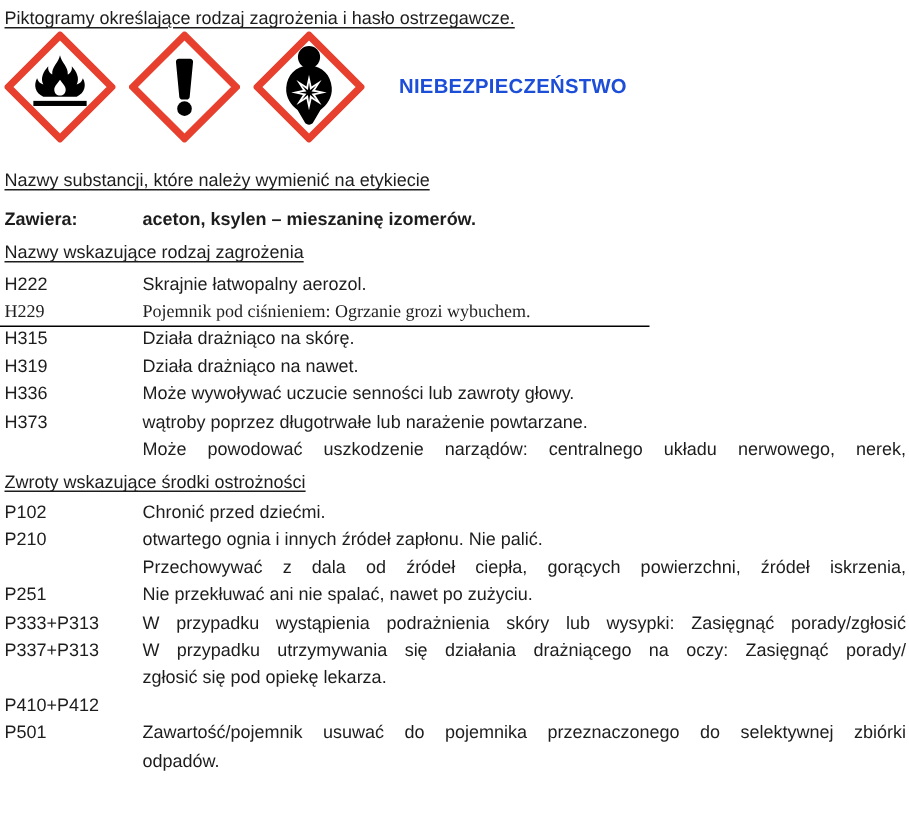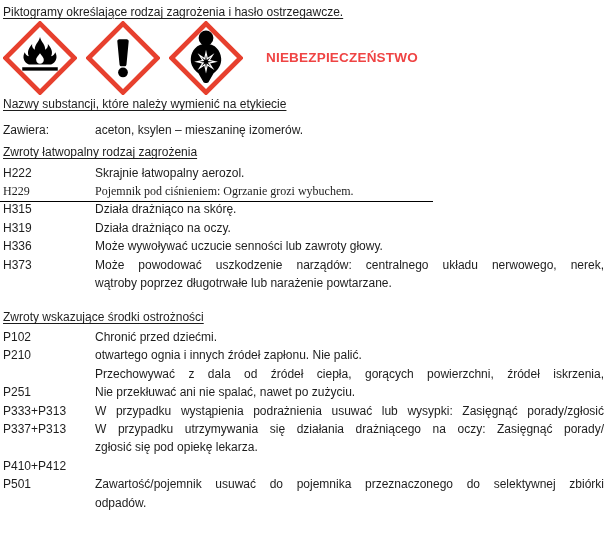--- a/index.html
+++ b/index.html
@@ -18,26 +18,26 @@
     text-decoration:underline;
     text-underline-offset:2px;
   }
   .picto-row {
     height:74px;
     display:flex; align-items:center; gap:9px;
   }
   .ghs { width:74px; height:74px; flex:0 0 74px; display:block; }
   .signal {
     font-weight:700; font-size:13.5px; letter-spacing:.2px;
-    margin-left:14px; color:#ef4444;
+    margin-left:14px; color:#1d4ed8;
   }
-  .kv-row { display:flex; margin-top:7px; }
-  .h-sub { margin-top:0; }
+  .kv-row { display:flex; margin-top:7px;font-weight:bold; }
+  .h-sub { margin-top:16px; }
   .h-haz { margin-top:4px; }
-  .h-prec { margin-top:16px; }
+  .h-prec { margin-top:4px; }
   .rows-haz { margin-top:2px; }
   .rows-prec { margin-top:1px; }
   .row { display:flex; }
   .code { flex:0 0 92px; width:92px; }
   .desc { flex:1 1 auto; min-width:0; }
   .line { }
   .just { text-align:justify; text-align-last:justify; }
   .divided { position:relative;font-family:Liberation Serif, serif; }
   .divided::after {
     content:""; position:absolute; left:-3px; bottom:-2px;
@@ -76,21 +76,21 @@
     <div class="signal">NIEBEZPIECZEŃSTWO</div>
   </div>
 
   <div class="heading h-sub">Nazwy substancji, które należy wymienić na etykiecie</div>
 
   <div class="kv-row">
     <span class="code">Zawiera:</span>
     <span>aceton, ksylen – mieszaninę izomerów.</span>
   </div>
 
-  <div class="heading h-haz">Zwroty łatwopalny rodzaj zagrożenia</div>
+  <div class="heading h-haz">Nazwy wskazujące rodzaj zagrożenia</div>
 
   <div class="rows-haz">
     <div class="row">
       <span class="code">H222</span>
       <div class="desc">
           <div class="line">Skrajnie łatwopalny aerozol.</div>
         </div>
     </div>
     <div class="row divided">
       <span class="code">H229</span>
@@ -100,34 +100,34 @@
     </div>
     <div class="row">
       <span class="code">H315</span>
       <div class="desc">
           <div class="line">Działa drażniąco na skórę.</div>
         </div>
     </div>
     <div class="row">
       <span class="code">H319</span>
       <div class="desc">
-          <div class="line">Działa drażniąco na oczy.</div>
+          <div class="line">Działa drażniąco na nawet.</div>
         </div>
     </div>
     <div class="row">
       <span class="code">H336</span>
       <div class="desc">
           <div class="line">Może wywoływać uczucie senności lub zawroty głowy.</div>
         </div>
     </div>
     <div class="row">
       <span class="code">H373</span>
       <div class="desc">
+        <div class="line">wątroby poprzez długotrwałe lub narażenie powtarzane.</div>
         <div class="line just">Może powodować uszkodzenie narządów: centralnego układu nerwowego, nerek,</div>
-        <div class="line">wątroby poprzez długotrwałe lub narażenie powtarzane.</div>
       </div>
     </div>
   </div>
 
   <div class="heading h-prec">Zwroty wskazujące środki ostrożności</div>
 
   <div class="rows-prec">
     <div class="row">
       <span class="code">P102</span>
       <div class="desc">
@@ -143,21 +143,21 @@
     </div>
     <div class="row">
       <span class="code">P251</span>
       <div class="desc">
           <div class="line">Nie przekłuwać ani nie spalać, nawet po zużyciu.</div>
         </div>
     </div>
     <div class="row">
       <span class="code">P333+P313</span>
       <div class="desc">
-        <div class="line just">W przypadku wystąpienia podrażnienia usuwać lub wysypki: Zasięgnąć porady/zgłosić</div>
+        <div class="line just">W przypadku wystąpienia podrażnienia skóry lub wysypki: Zasięgnąć porady/zgłosić</div>
       </div>
     </div>
     <div class="row">
       <span class="code">P337+P313</span>
       <div class="desc">
         <div class="line just">W przypadku utrzymywania się działania drażniącego na oczy: Zasięgnąć porady/</div>
         <div class="line">zgłosić się pod opiekę lekarza.</div>
       </div>
     </div>
     <div class="row">

